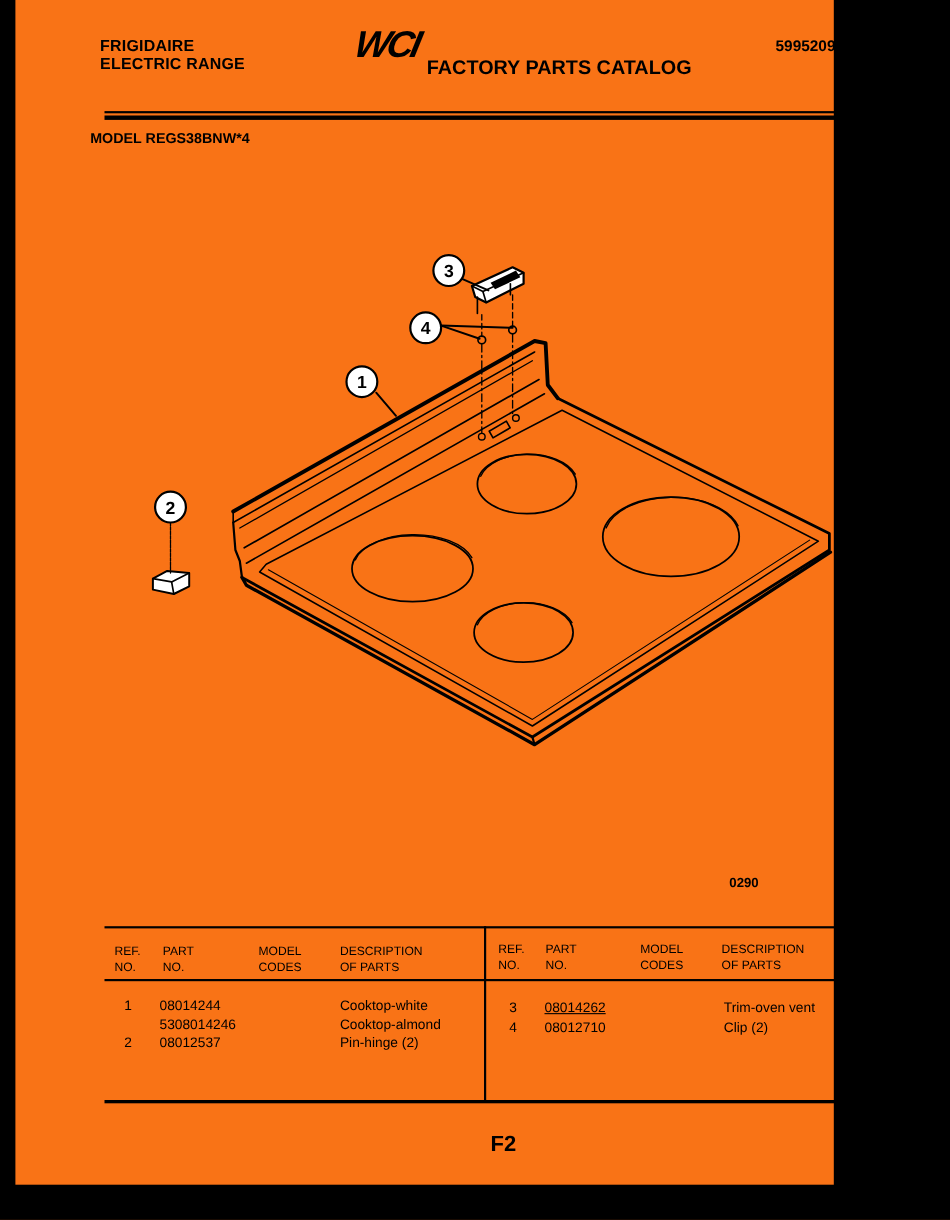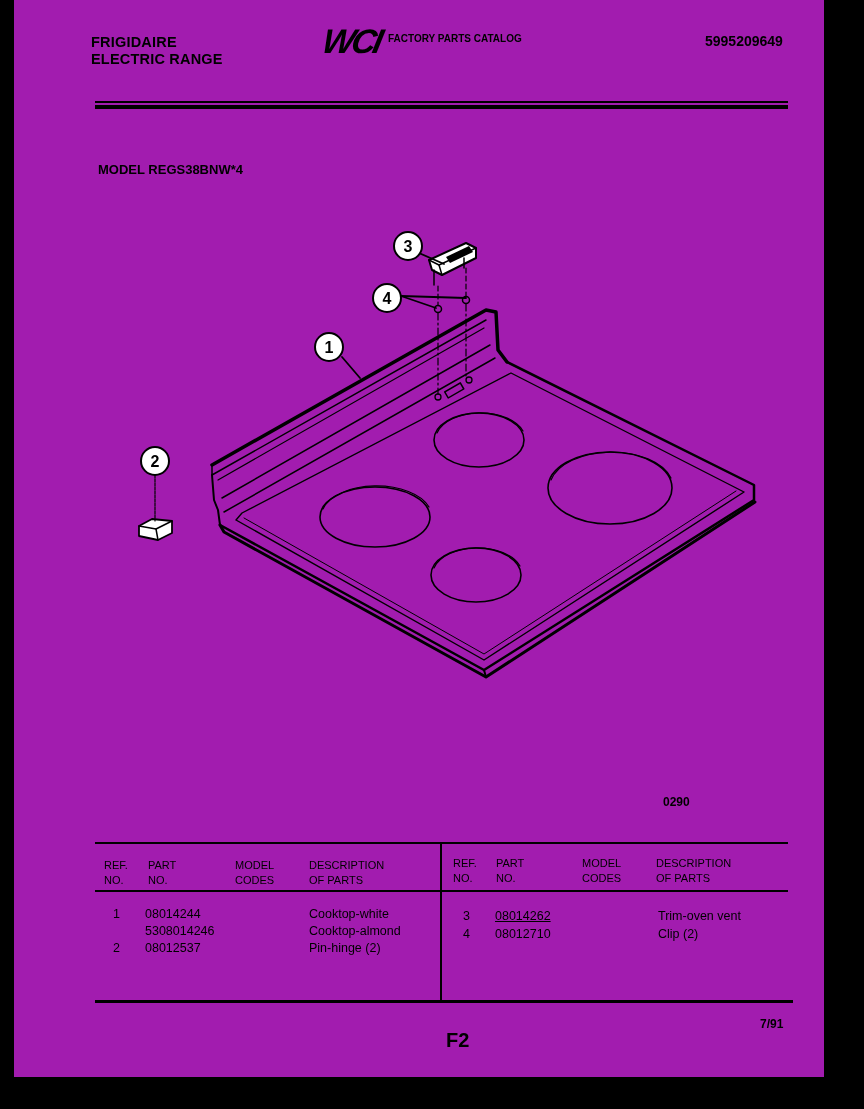--- a/index.html
+++ b/index.html
@@ -3,31 +3,31 @@
 <meta charset="utf-8">
 <style>
   html, body { margin: 0; padding: 0; }
   body {
     width: 864px; height: 1109px; position: relative; overflow: hidden;
     background: #000000;
     font-family: "Liberation Sans", "DejaVu Sans", sans-serif;
     color: #000;
   }
   .page {
-    position: absolute; left: 14px; top: 0; width: 810px; height: 1077px;
-    background: #a21caf;
+    position: absolute; left: 14px; top: 0; width: 744px; height: 1077px;
+    background: #f97316;
   }
   .abs { position: absolute; }
   .hdr-brand { left: 77px; top: 34px; font-weight: bold; font-size: 14.5px; line-height: 17px; letter-spacing: 0.2px; }
   .hdr-logo { left: 309px; top: 24px; font-weight: bold; font-style: italic; font-size: 34px; letter-spacing: -3px; line-height: 34px; transform: skewX(-12deg); }
-  .hdr-catalog { left: 374px; top: 33px; font-weight: bold; font-size: 10px; }
+  .hdr-catalog { left: 374px; top: 51px; font-weight: bold; font-size: 18px; }
   .hdr-docno { left: 691px; top: 33px; font-weight: bold; font-size: 14px; }
   .rule-thin { left: 81px; top: 101px; width: 693px; height: 2px; background:#000; }
   .rule-thick { left: 81px; top: 105px; width: 693px; height: 4px; background:#000; }
-  .model { left: 84px; top: 118px; font-weight: bold; font-size: 13px; margin-top: 44px; }
+  .model { left: 68px; top: 118px; font-weight: bold; font-size: 13px; }
   .diagram { left: 0; top: 140px; width: 838px; height: 560px; }
   .illus-code { left: 649px; top: 795px; font-size: 12px; font-weight: bold; }
   .tbl-top { left: 81px; top: 842px; width: 693px; height: 2px; background:#000; }
   .tbl-hdr-rule { left: 81px; top: 890px; width: 693px; height: 2px; background:#000; }
   .tbl-bottom { left: 81px; top: 1000px; width: 698px; height: 3px; background:#000; }
   .tbl-divider { left: 426px; top: 842px; width: 2px; height: 160px; background:#000; }
   .th { font-size: 11px; line-height: 15px; }
   .td { font-size: 12.5px; line-height: 16.5px; }
   .footer-page { left: 432px; top: 1029px; font-weight: bold; font-size: 20px; }
   .footer-date { left: 746px; top: 1017px; font-weight: bold; font-size: 12px; }

